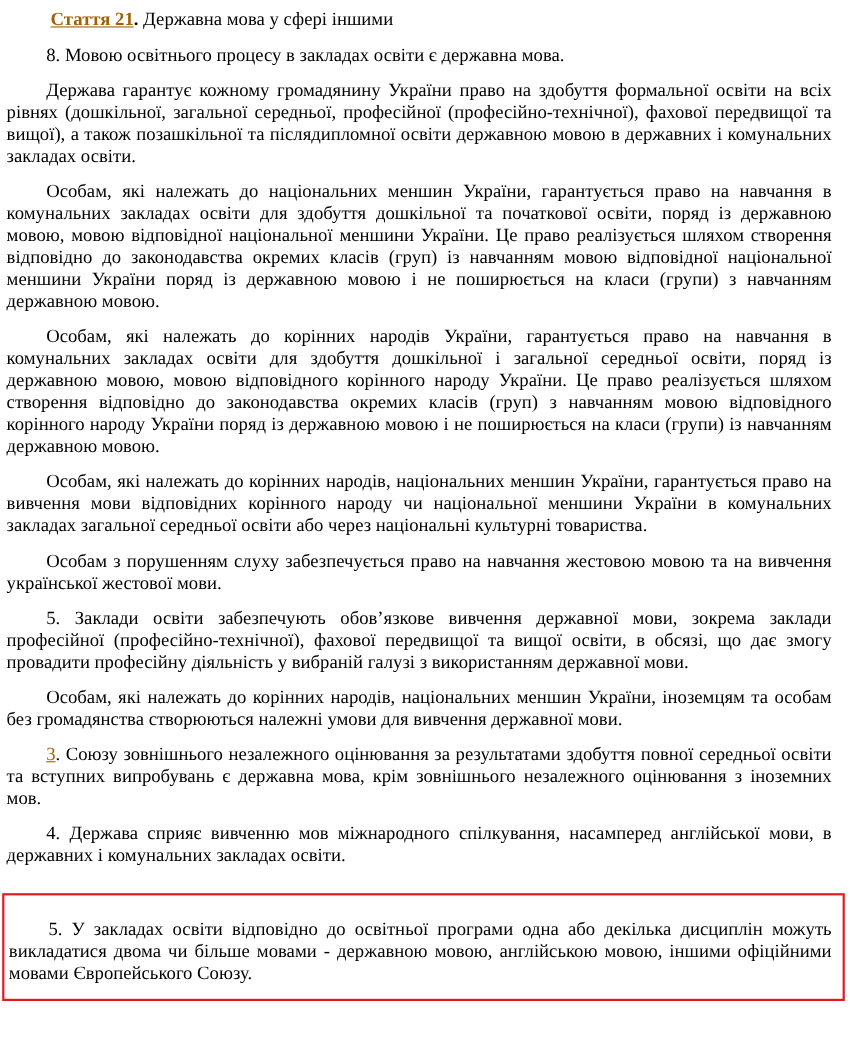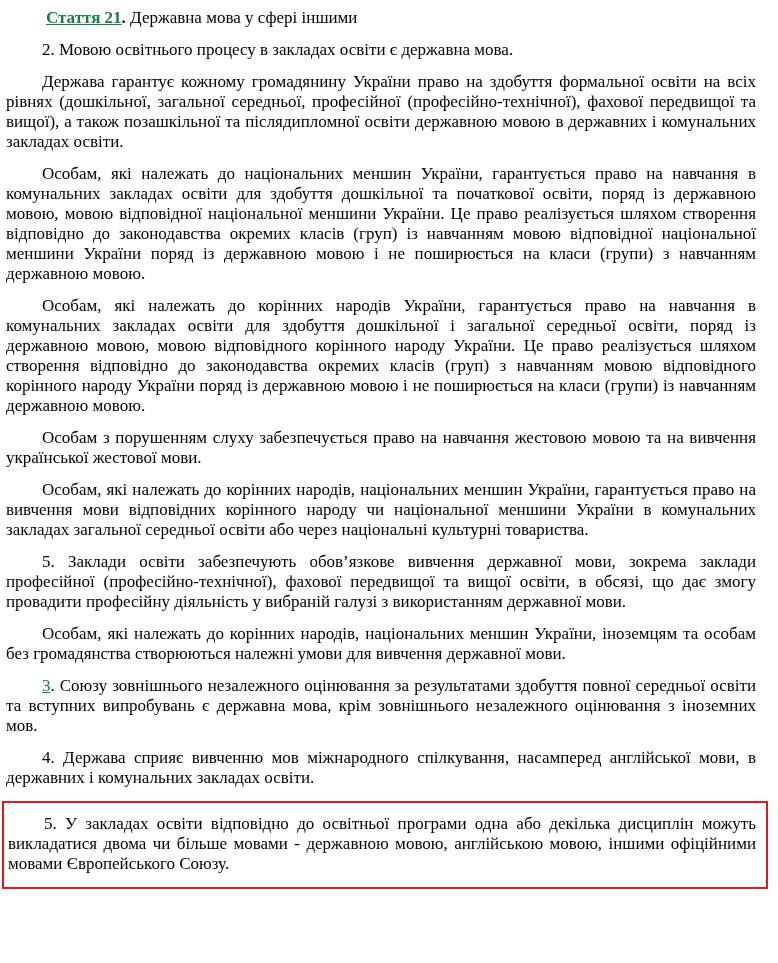--- a/index.html
+++ b/index.html
@@ -25,49 +25,49 @@
     text-align: justify;
     text-indent: 36px;
   }
   p.article-title {
     margin: 0 0 12px 0;
     padding: 0;
     line-height: 20px;
     text-indent: 40px;
   }
   a.green-link {
-    color: #15803d;
+    color: #a16207;
     text-decoration: underline;
     cursor: pointer;
   }
   .title-link {
     font-weight: bold;
   }
   .title-dot {
     font-weight: bold;
     color: #000000;
   }
   p.highlight {
     border: 2px solid #e11a22;
-    margin: 13px -12px 12px -4px;
-    padding: 11px 10px 13px 4px;
+    margin: 24px -12px 12px -4px;
+    padding: 21px 10px 13px 4px;
   }
 </style>
 </head>
 <body>
 
 <div class="page">
   <p class="article-title"><a class="green-link title-link">Стаття 21</a><span class="title-dot">.</span><span> Державна мова у сфері іншими</span></p>
 
   <div>
-      <p class="para">2. Мовою освітнього процесу в закладах освіти є державна мова.</p>
+      <p class="para">8. Мовою освітнього процесу в закладах освіти є державна мова.</p>
       <p class="para">Держава гарантує кожному громадянину України право на здобуття формальної освіти на всіх рівнях (дошкільної, загальної середньої, професійної (професійно-технічної), фахової передвищої та вищої), а також позашкільної та післядипломної освіти державною мовою в державних і комунальних закладах освіти.</p>
       <p class="para">Особам, які належать до національних меншин України, гарантується право на навчання в комунальних закладах освіти для здобуття дошкільної та початкової освіти, поряд із державною мовою, мовою відповідної національної меншини України. Це право реалізується шляхом створення відповідно до законодавства окремих класів (груп) із навчанням мовою відповідної національної меншини України поряд із державною мовою і не поширюється на класи (групи) з навчанням державною мовою.</p>
       <p class="para">Особам, які належать до корінних народів України, гарантується право на навчання в комунальних закладах освіти для здобуття дошкільної і загальної середньої освіти, поряд із державною мовою, мовою відповідного корінного народу України. Це право реалізується шляхом створення відповідно до законодавства окремих класів (груп) з навчанням мовою відповідного корінного народу України поряд із державною мовою і не поширюється на класи (групи) із навчанням державною мовою.</p>
+      <p class="para">Особам, які належать до корінних народів, національних меншин України, гарантується право на вивчення мови відповідних корінного народу чи національної меншини України в комунальних закладах загальної середньої освіти або через національні культурні товариства.</p>
       <p class="para">Особам з порушенням слуху забезпечується право на навчання жестовою мовою та на вивчення української жестової мови.</p>
-      <p class="para">Особам, які належать до корінних народів, національних меншин України, гарантується право на вивчення мови відповідних корінного народу чи національної меншини України в комунальних закладах загальної середньої освіти або через національні культурні товариства.</p>
       <p class="para">5. Заклади освіти забезпечують обов’язкове вивчення державної мови, зокрема заклади професійної (професійно-технічної), фахової передвищої та вищої освіти, в обсязі, що дає змогу провадити професійну діяльність у вибраній галузі з використанням державної мови.</p>
       <p class="para">Особам, які належать до корінних народів, національних меншин України, іноземцям та особам без громадянства створюються належні умови для вивчення державної мови.</p>
       <p class="para"><a class="green-link">3</a><span>. Союзу зовнішнього незалежного оцінювання за результатами здобуття повної середньої освіти та вступних випробувань є державна мова, крім зовнішнього незалежного оцінювання з іноземних мов.</span></p>
       <p class="para">4. Держава сприяє вивченню мов міжнародного спілкування, насамперед англійської мови, в державних і комунальних закладах освіти.</p>
       <p class="para highlight">5. У закладах освіти відповідно до освітньої програми одна або декілька дисциплін можуть викладатися двома чи більше мовами - державною мовою, англійською мовою, іншими офіційними мовами Європейського Союзу.</p>
     </div>
 </div>
 
 </body></html>

